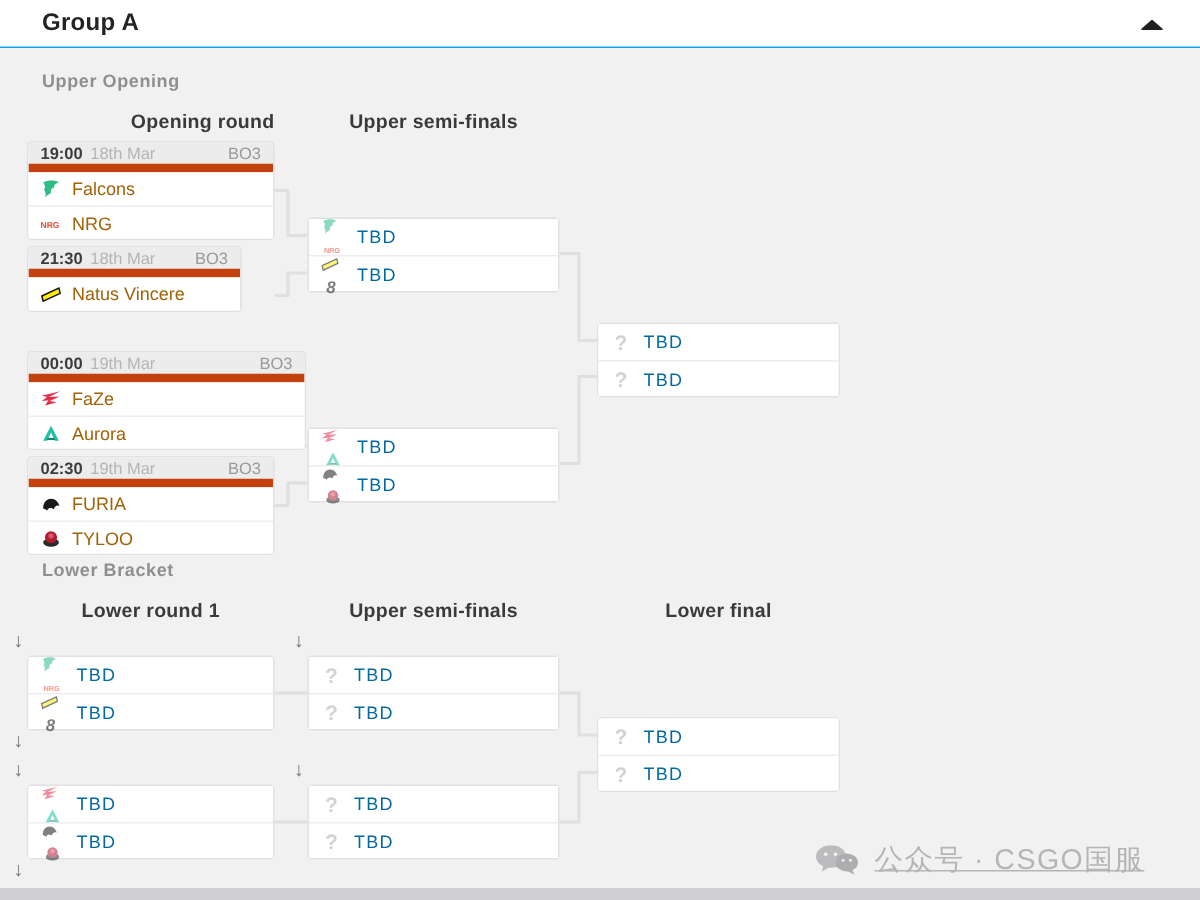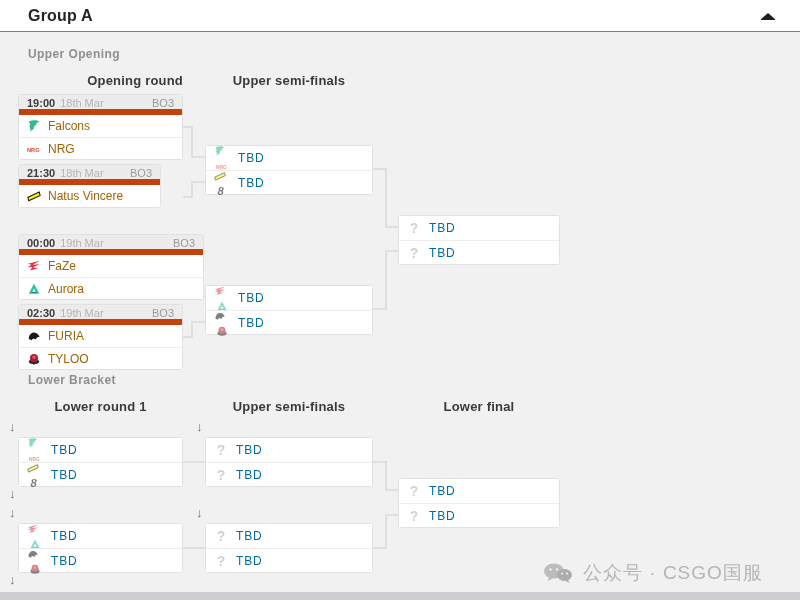--- a/index.html
+++ b/index.html
@@ -39,21 +39,21 @@
   .pair { position:relative; width:16px; height:22px; flex:none; }
   .pair .p1 { position:absolute; left:0; top:-2px; width:12px; height:12px; opacity:.55; }
   .pair .p2 { position:absolute; left:2px; bottom:-3px; width:12px; height:12px; opacity:.55; }
 
   .qmark { width:14px; text-align:center; font-size:14px; font-weight:bold; color:#d2d2d4; flex:none; }
 
   .drop-arrow { position:absolute; font-size:13px; font-weight:bold; color:#737375; line-height:13px; }
 
   
   .watermark { position:absolute; left:543px; top:560px; display:flex; align-items:center; color:#b5b5b7; }
-  .watermark .wtext { font-size:19px; letter-spacing:1px; margin-left:10px; }
+  .watermark .wtext { font-size:19px; letter-spacing:1px; margin-left:10px;text-decoration:underline; }
   .wechat { width:30px; height:22px; }
 
   .bottom-strip { position:absolute; left:0; top:592px; width:800px; height:8px; background:#cfcfd2; }
 </style>
 </head>
 <body>
 
 <svg width="0" height="0" style="position:absolute">
   <defs>
     <symbol id="i-falcons" viewBox="0 0 16 16">

